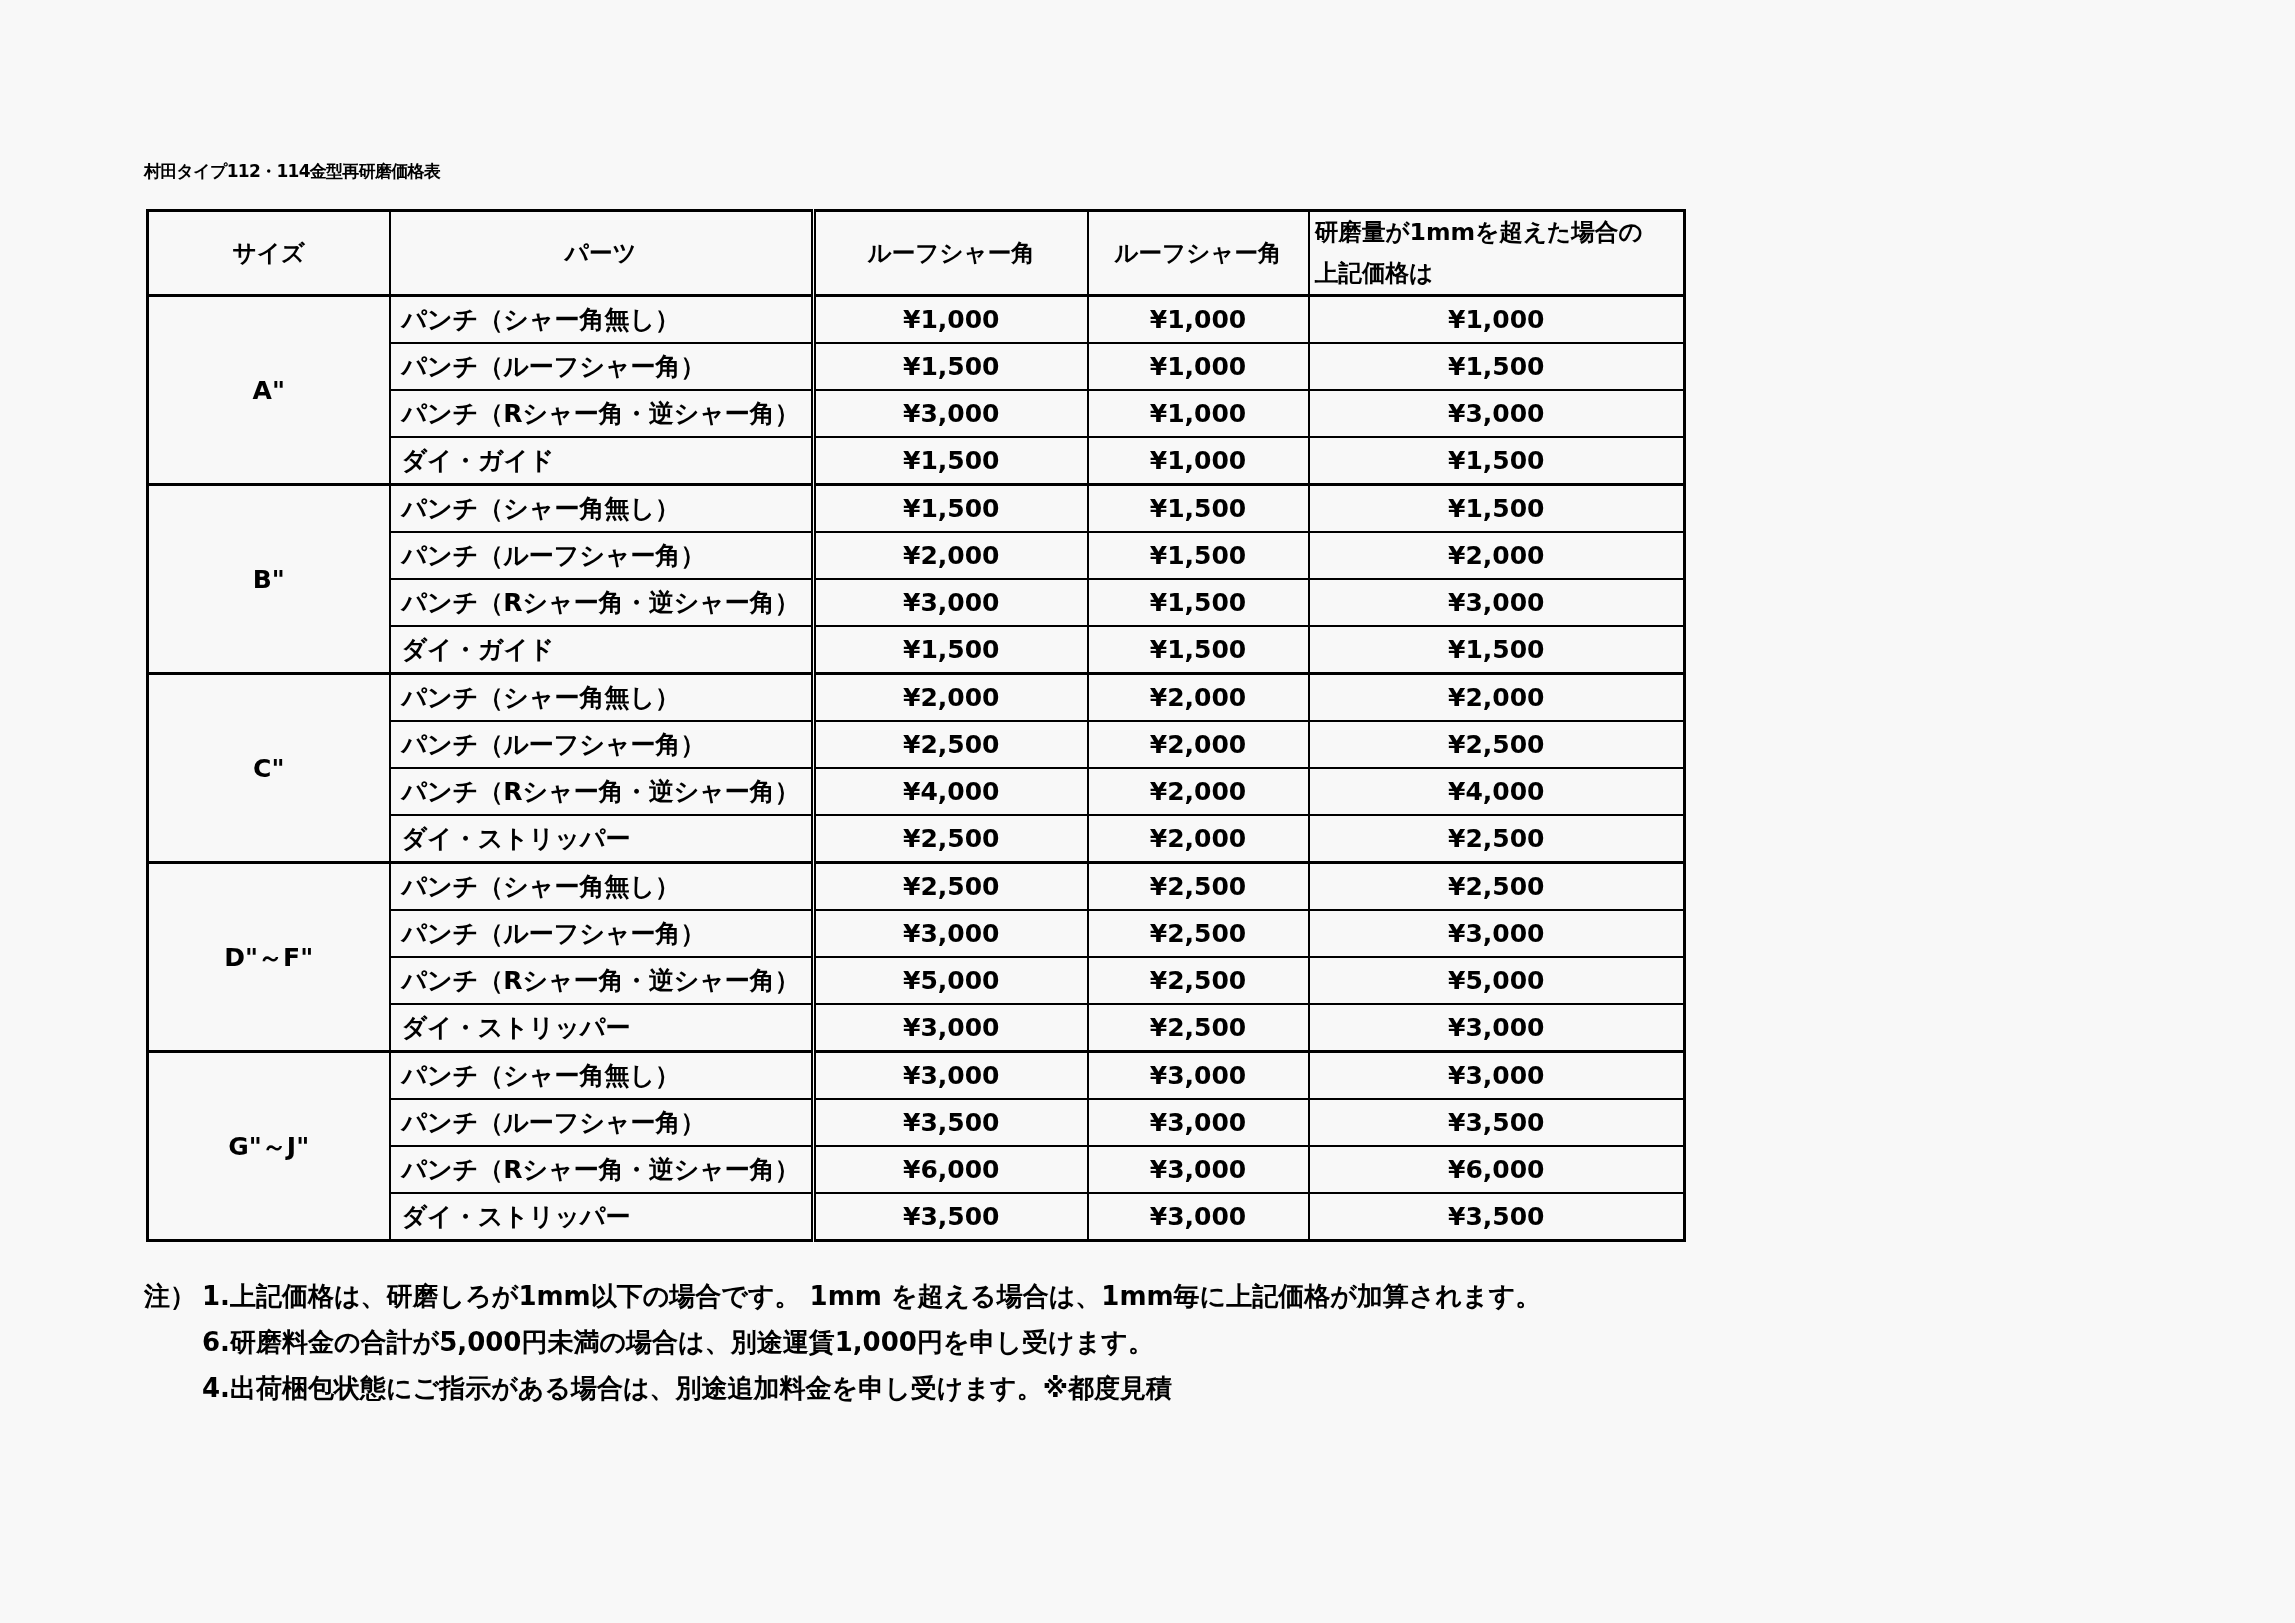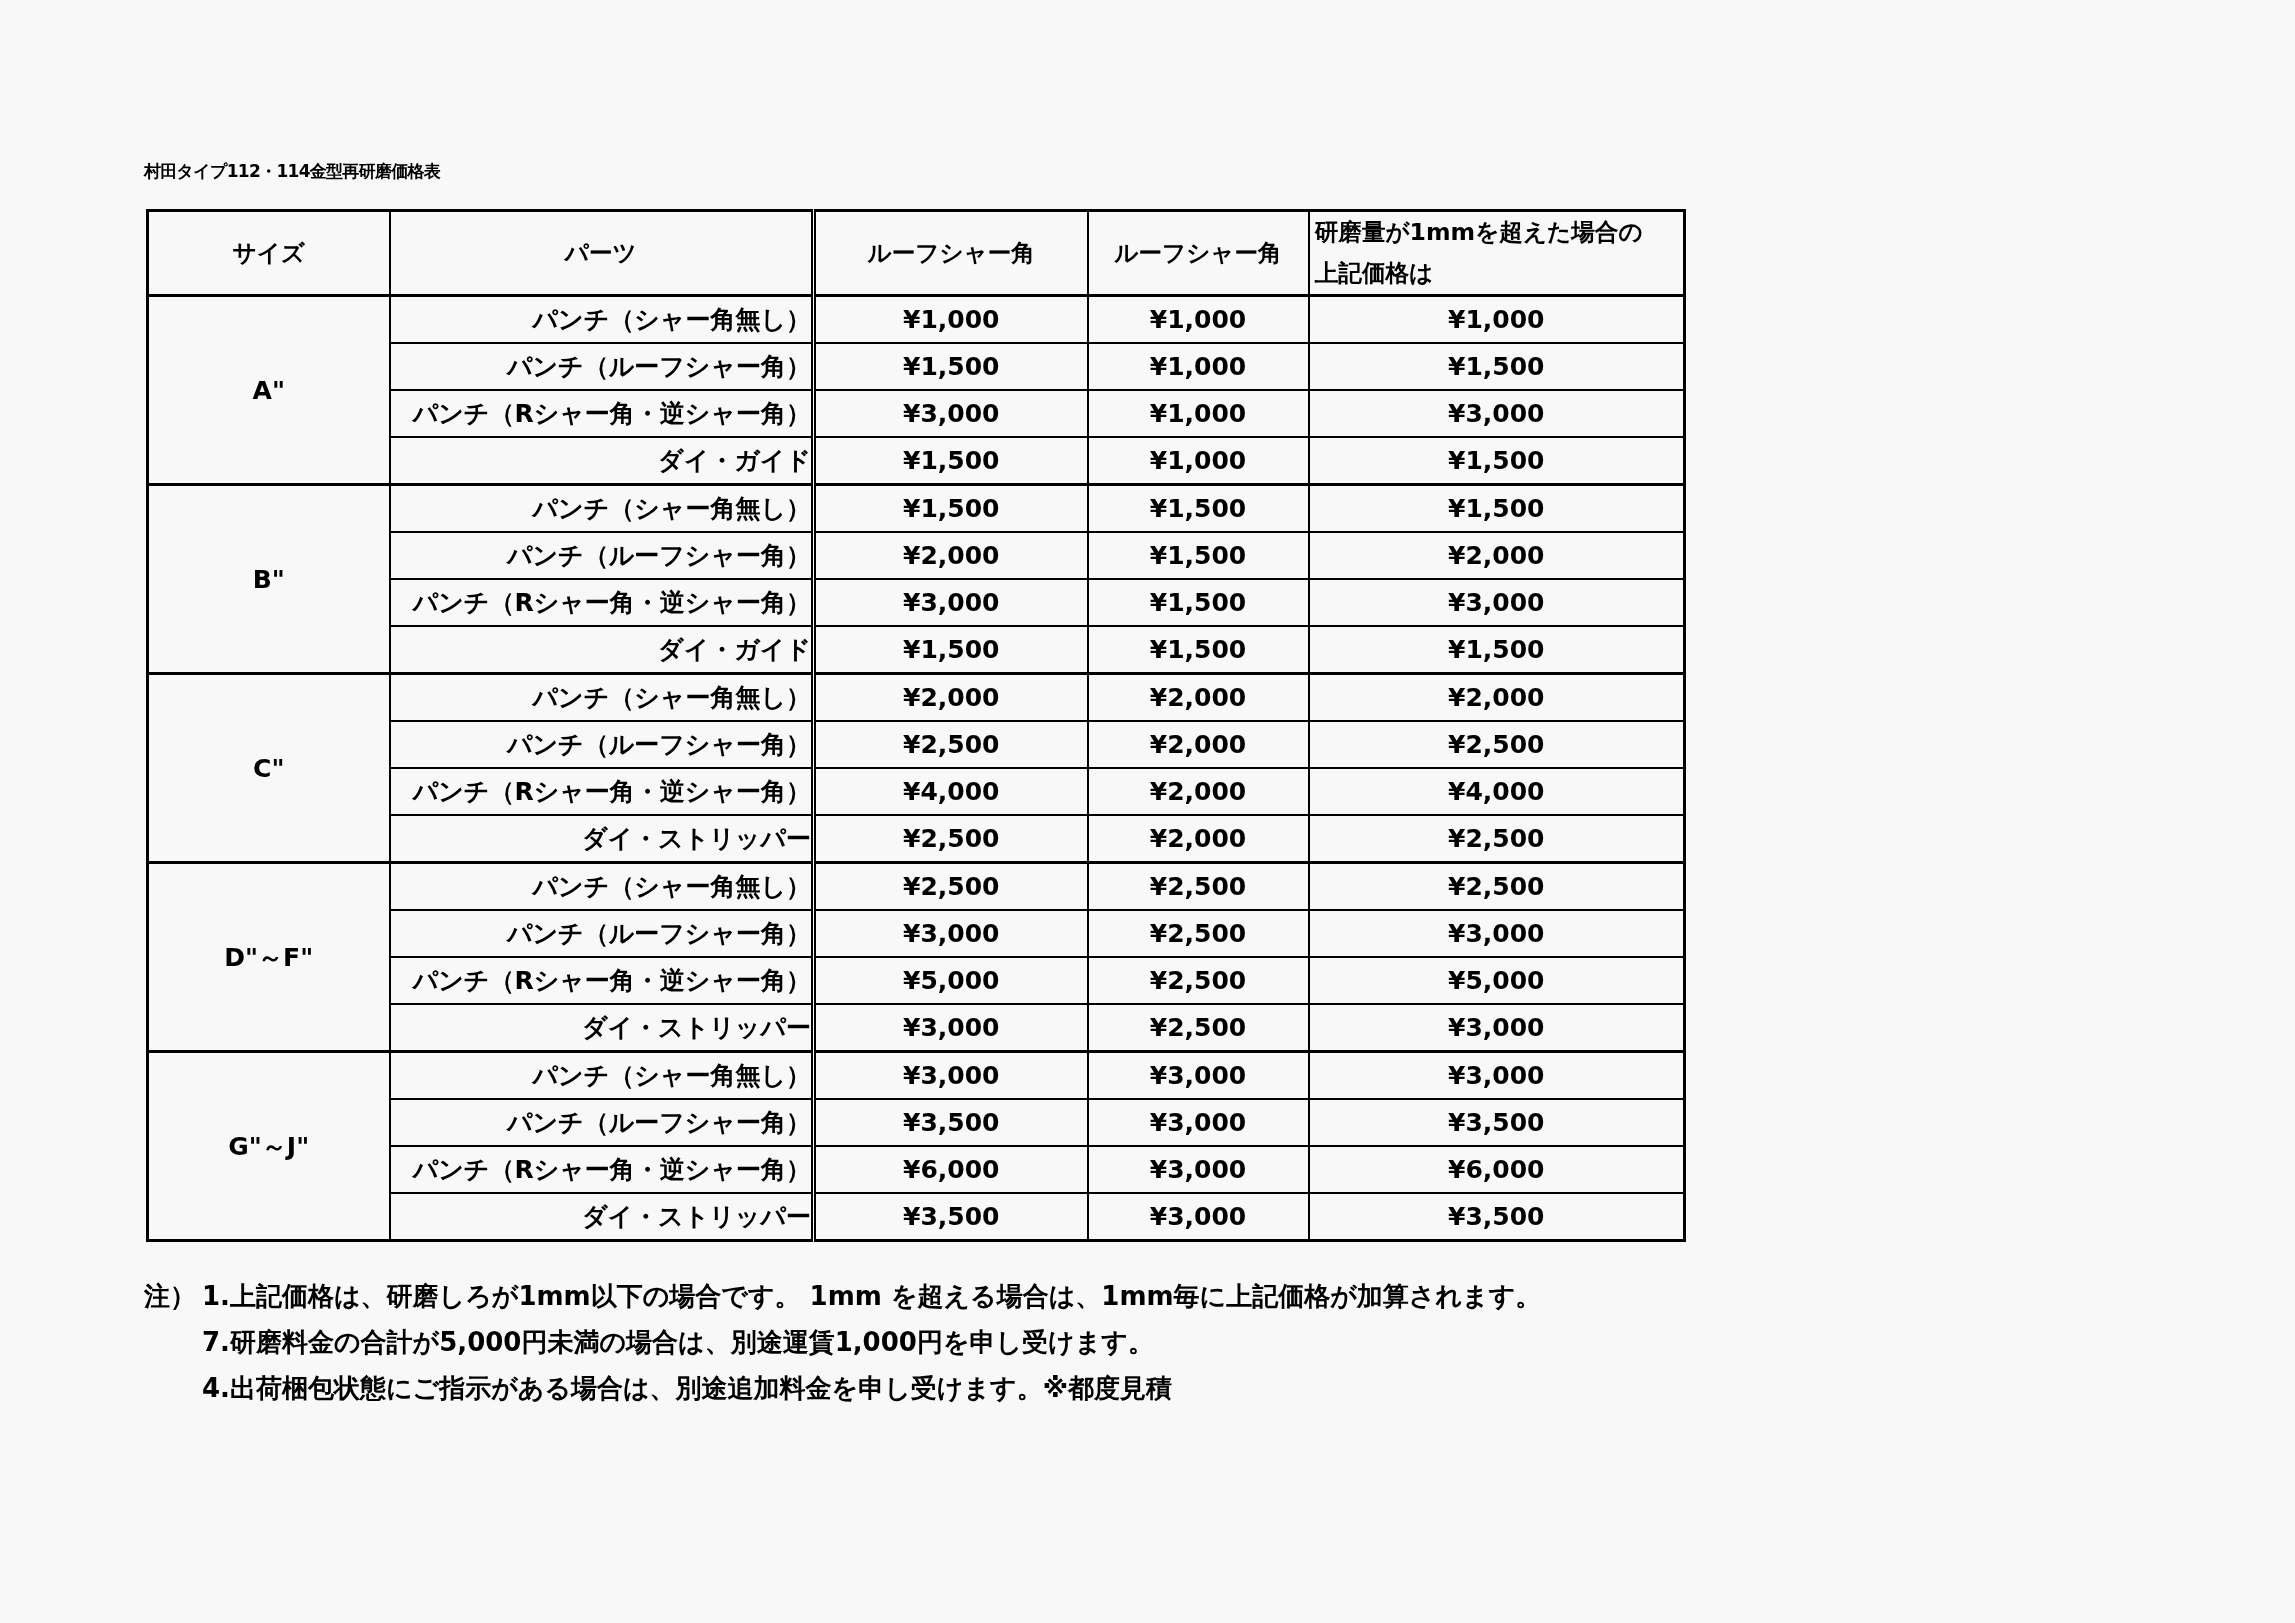--- a/index.html
+++ b/index.html
@@ -26,21 +26,21 @@
     border: 2px solid #000;
     font-weight: bold;
     padding: 0;
     height: 45px;
     font-size: 25px;
     text-align: center;
     vertical-align: middle;
   }
   table.price th { height: 81px; font-size: 23.6px; }
   table.price th.h-extra { text-align: left; padding-left: 5.2px; line-height: 41px; margin-top: 20px; }
-  table.price td.part { text-align: right; padding-left: 11px; font-size: 25px; }
+  table.price td.part { text-align: left; padding-left: 11px; font-size: 25px; }
   table.price .dbl { border-right: 5.9px double #000; }
   table.price tr.group-start td { border-top: 3.9px solid #000; }
   table.price td.size { font-size: 25px; }
   .notes {
     position: absolute; left: 144px; top: 1273px;
     font-size: 26px; font-weight: bold; line-height: 46px;
   }
   .notes .row { display: flex; }
   .notes .prefix { width: 58px; }
   .notes .indent { padding-left: 58px; }
@@ -194,16 +194,16 @@
         <td>¥3,500</td>
       </tr>
     </tbody>
 </table>
 
 <div class="notes">
   <div class="row">
     <span class="prefix">注）</span>
     <span>1.上記価格は、研磨しろが1mm以下の場合です。 1mm を超える場合は、1mm毎に上記価格が加算されます。</span>
   </div>
-  <div class="indent">7.研磨料金の合計が5,000円未満の場合は、別途運賃1,000円を申し受けます。</div>
+  <div class="indent">6.研磨料金の合計が5,000円未満の場合は、別途運賃1,000円を申し受けます。</div>
   <div class="indent">4.出荷梱包状態にご指示がある場合は、別途追加料金を申し受けます。※都度見積</div>
 </div>
 
 
 </body></html>

